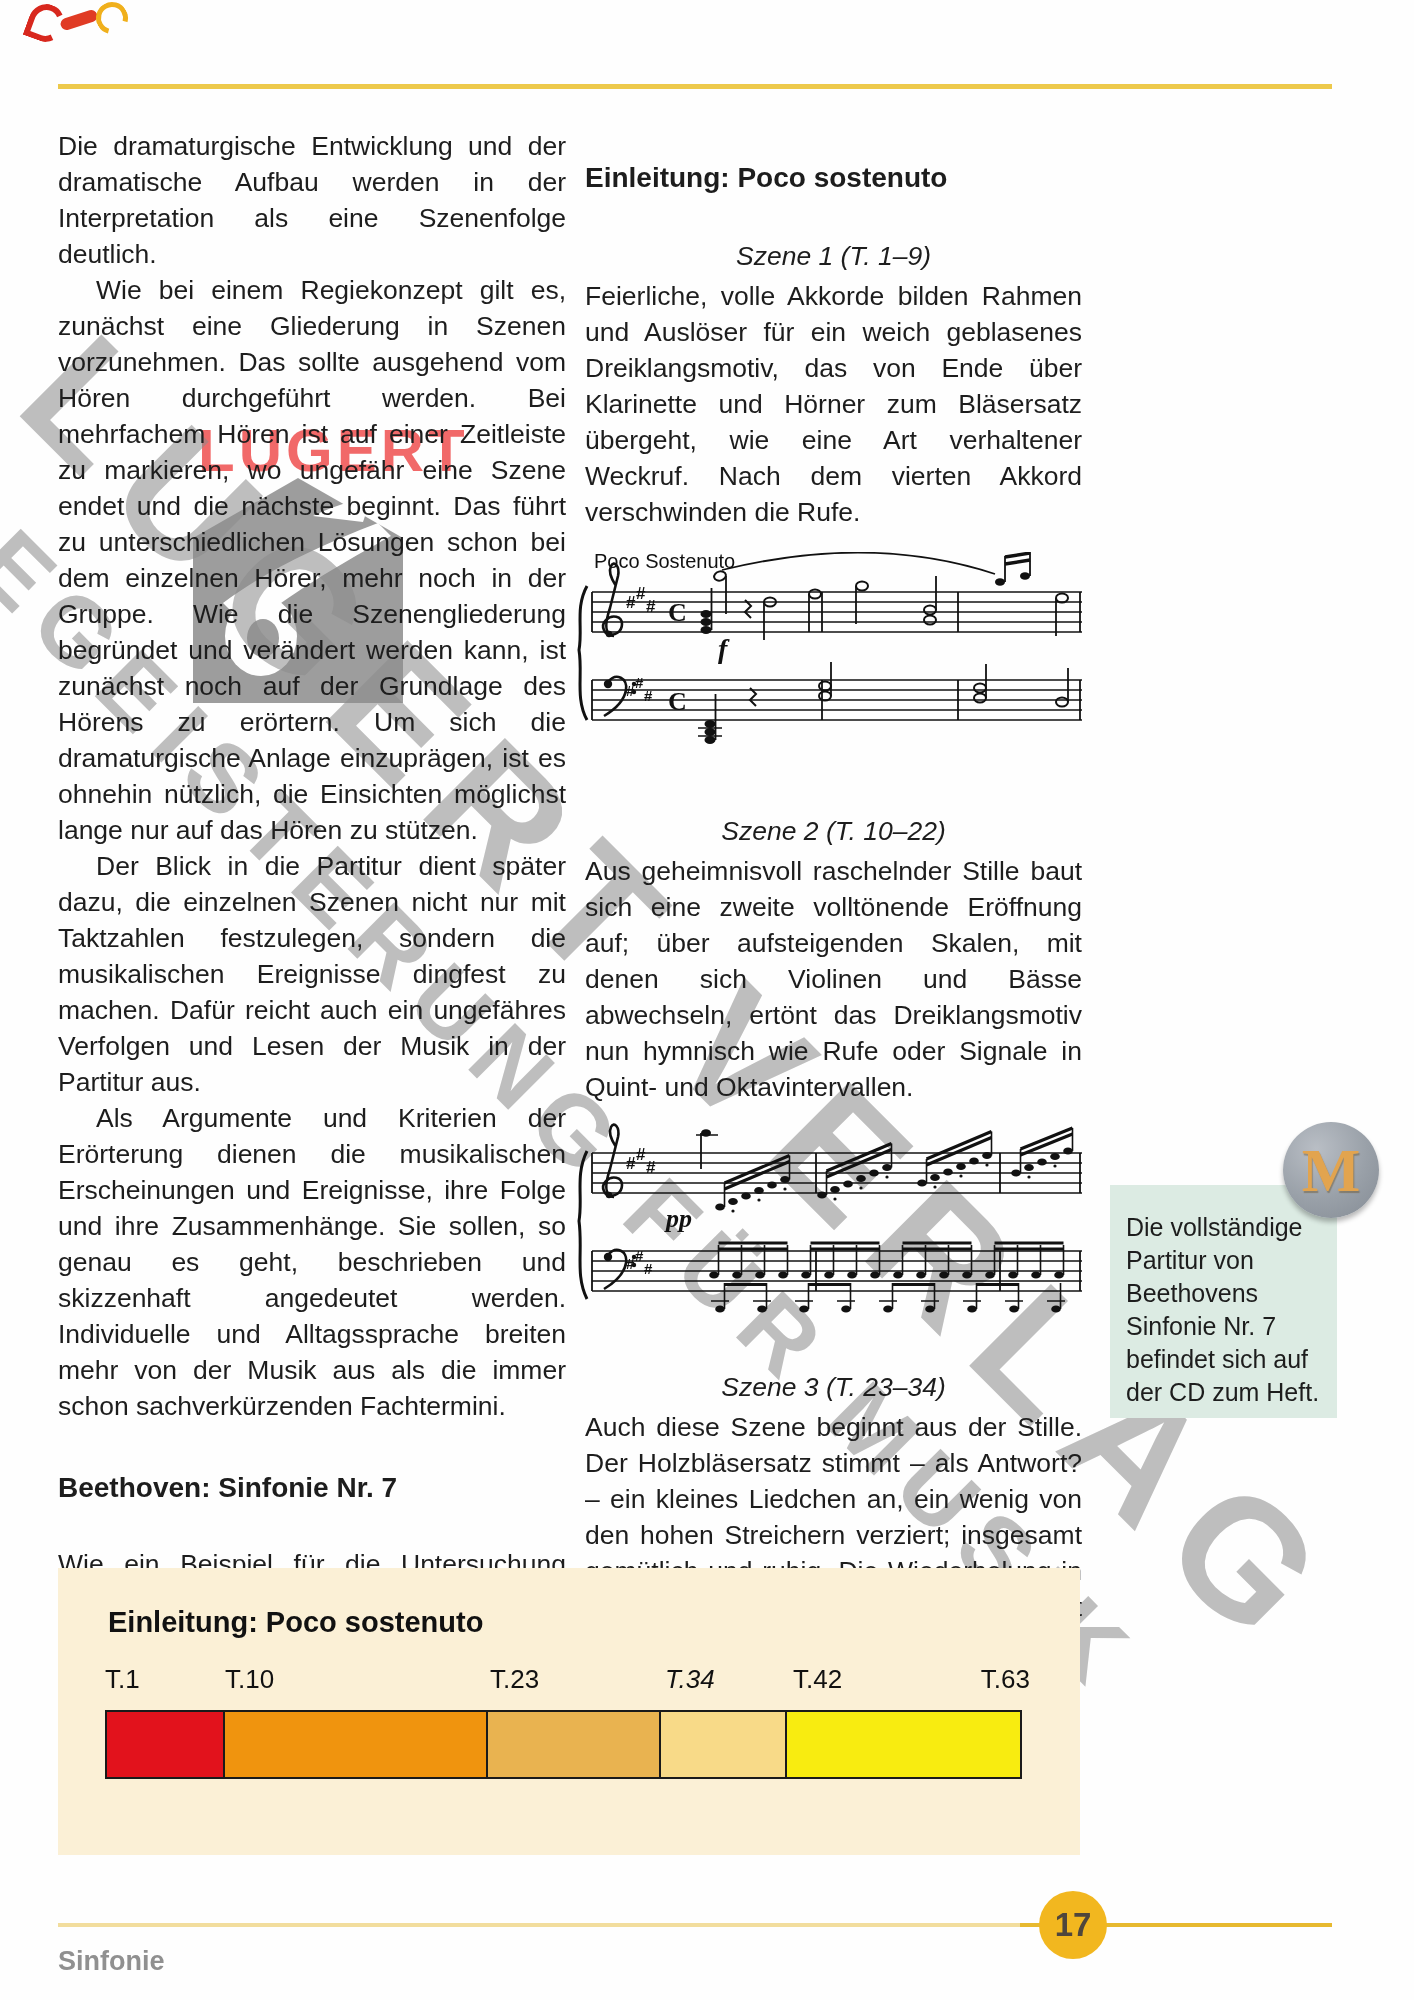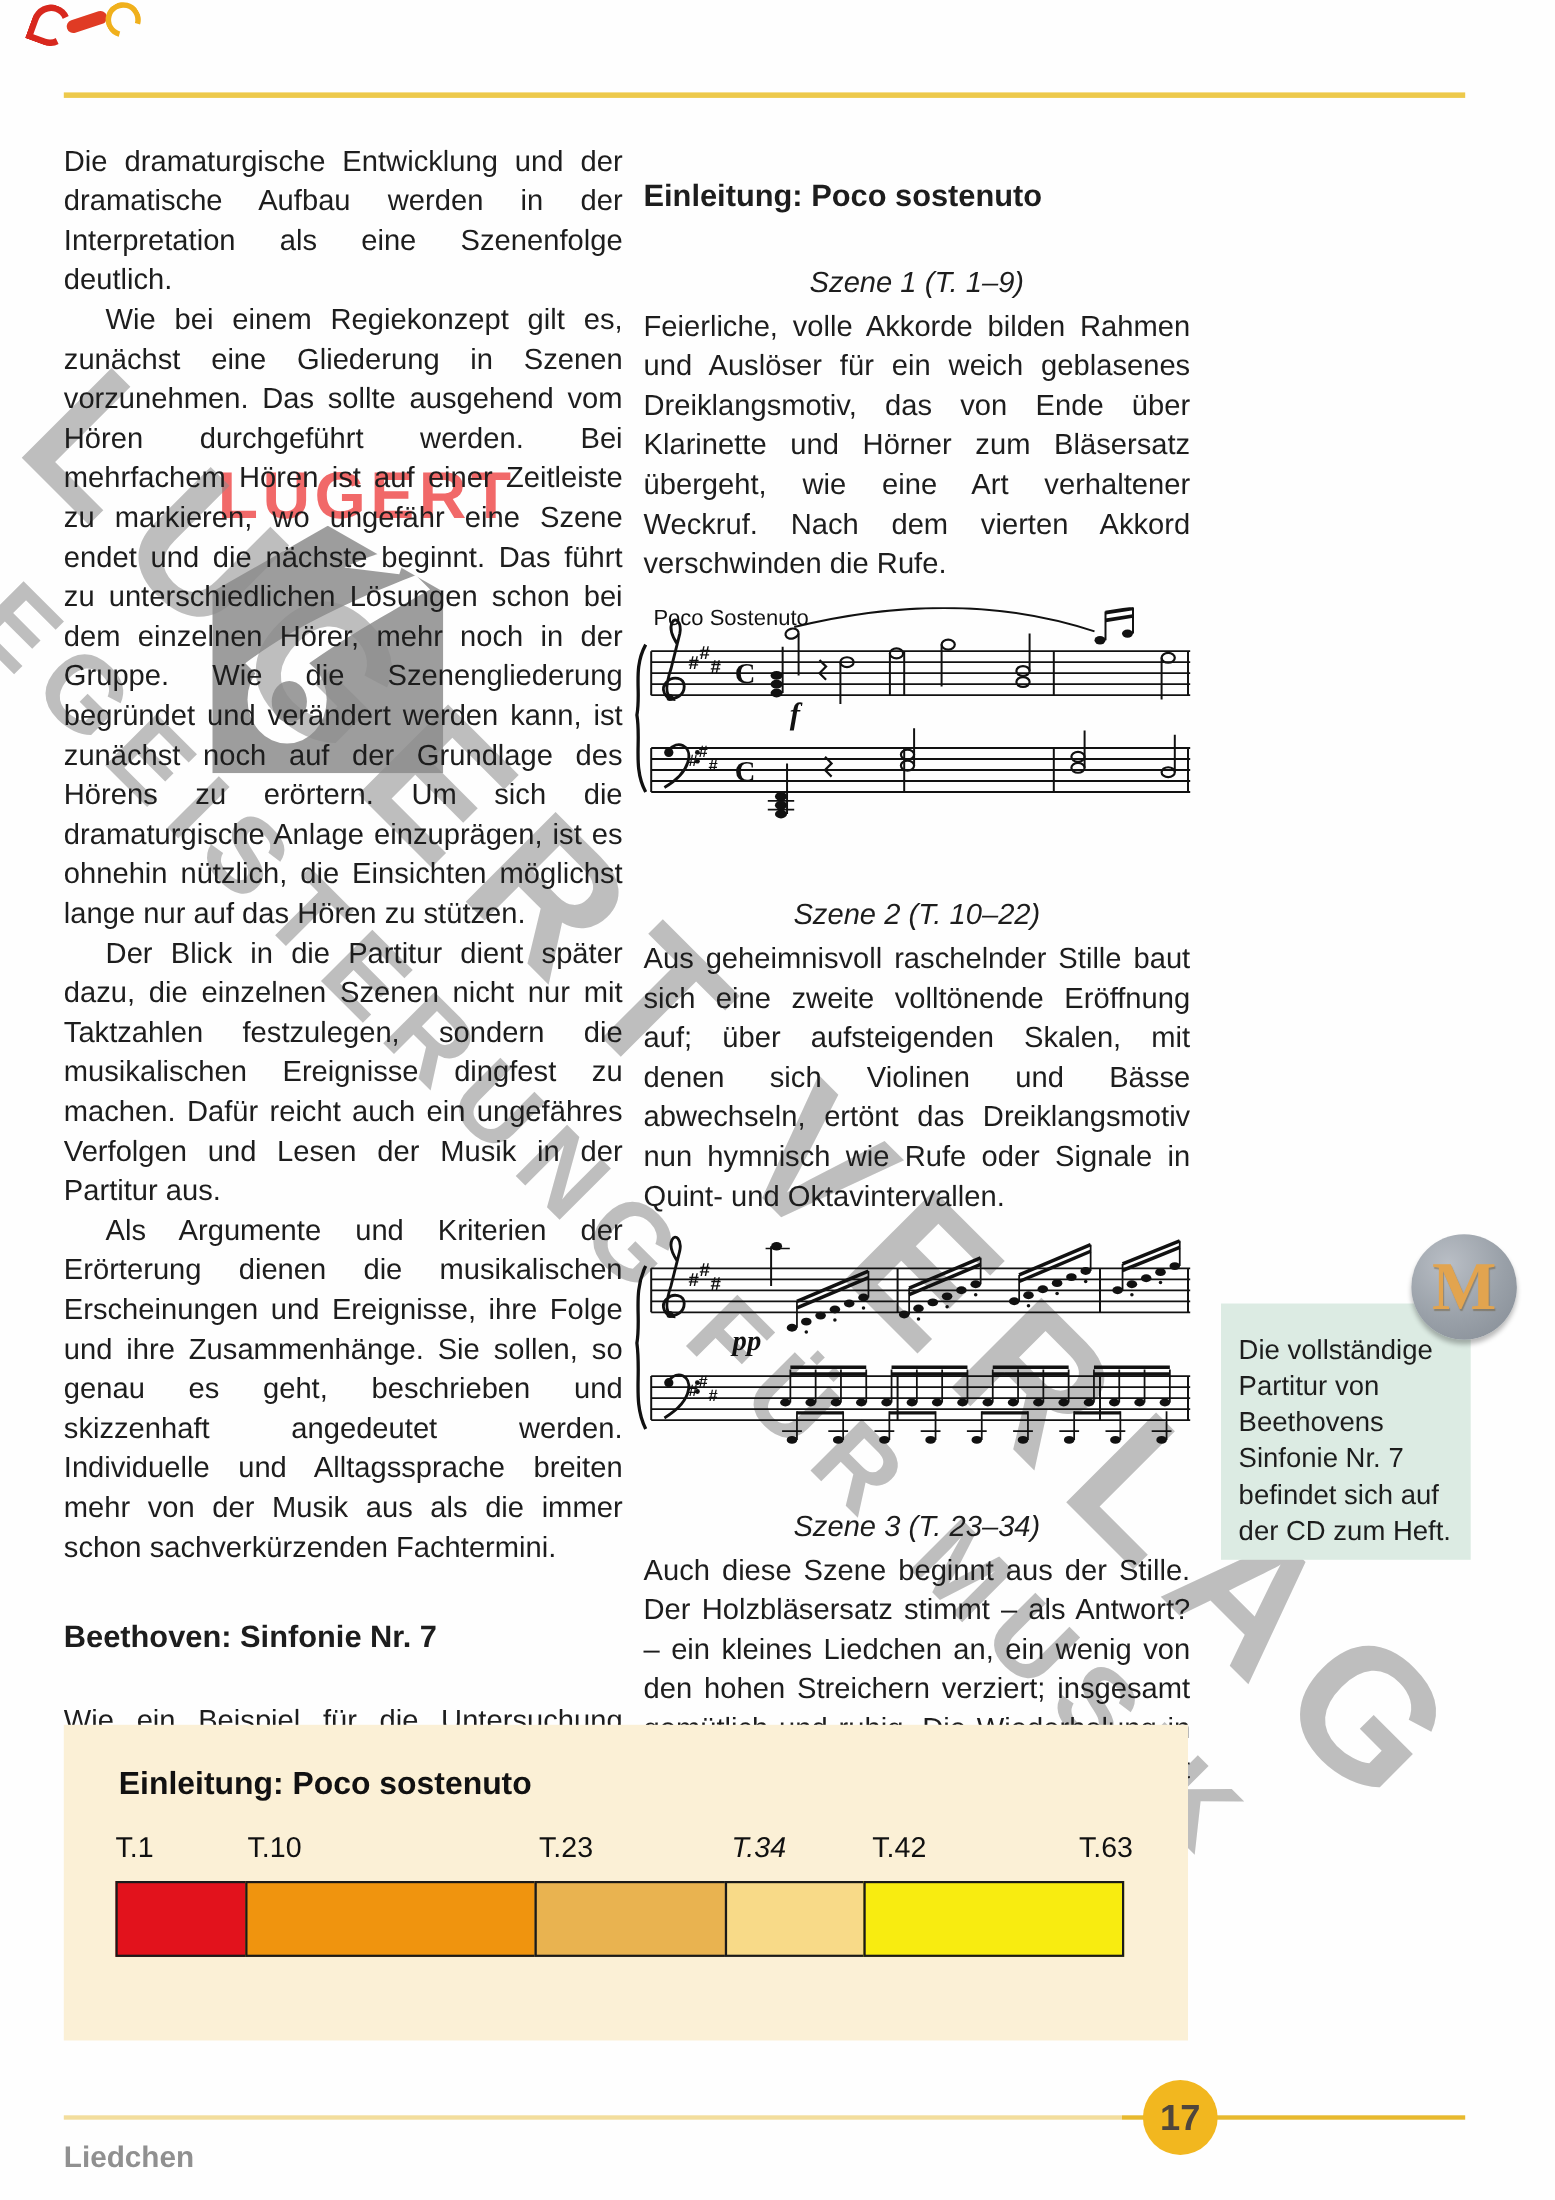--- a/index.html
+++ b/index.html
@@ -458,15 +458,15 @@
       <div class="tl-seg" id="tl-seg-3" style="background: rgb(248, 218, 136);"></div>
       <div class="tl-seg" id="tl-seg-4" style="background: rgb(248, 236, 16);"></div>
     </div>
   </div>
 
   <div id="footer-rule-pale"></div>
   <div id="footer-rule-gold"></div>
   <div id="page-badge">
     <span>17</span>
   </div>
-  <div id="footer-label">Liedchen</div>
+  <div id="footer-label">Sinfonie</div>
 
 </div>
 
 </body></html>

